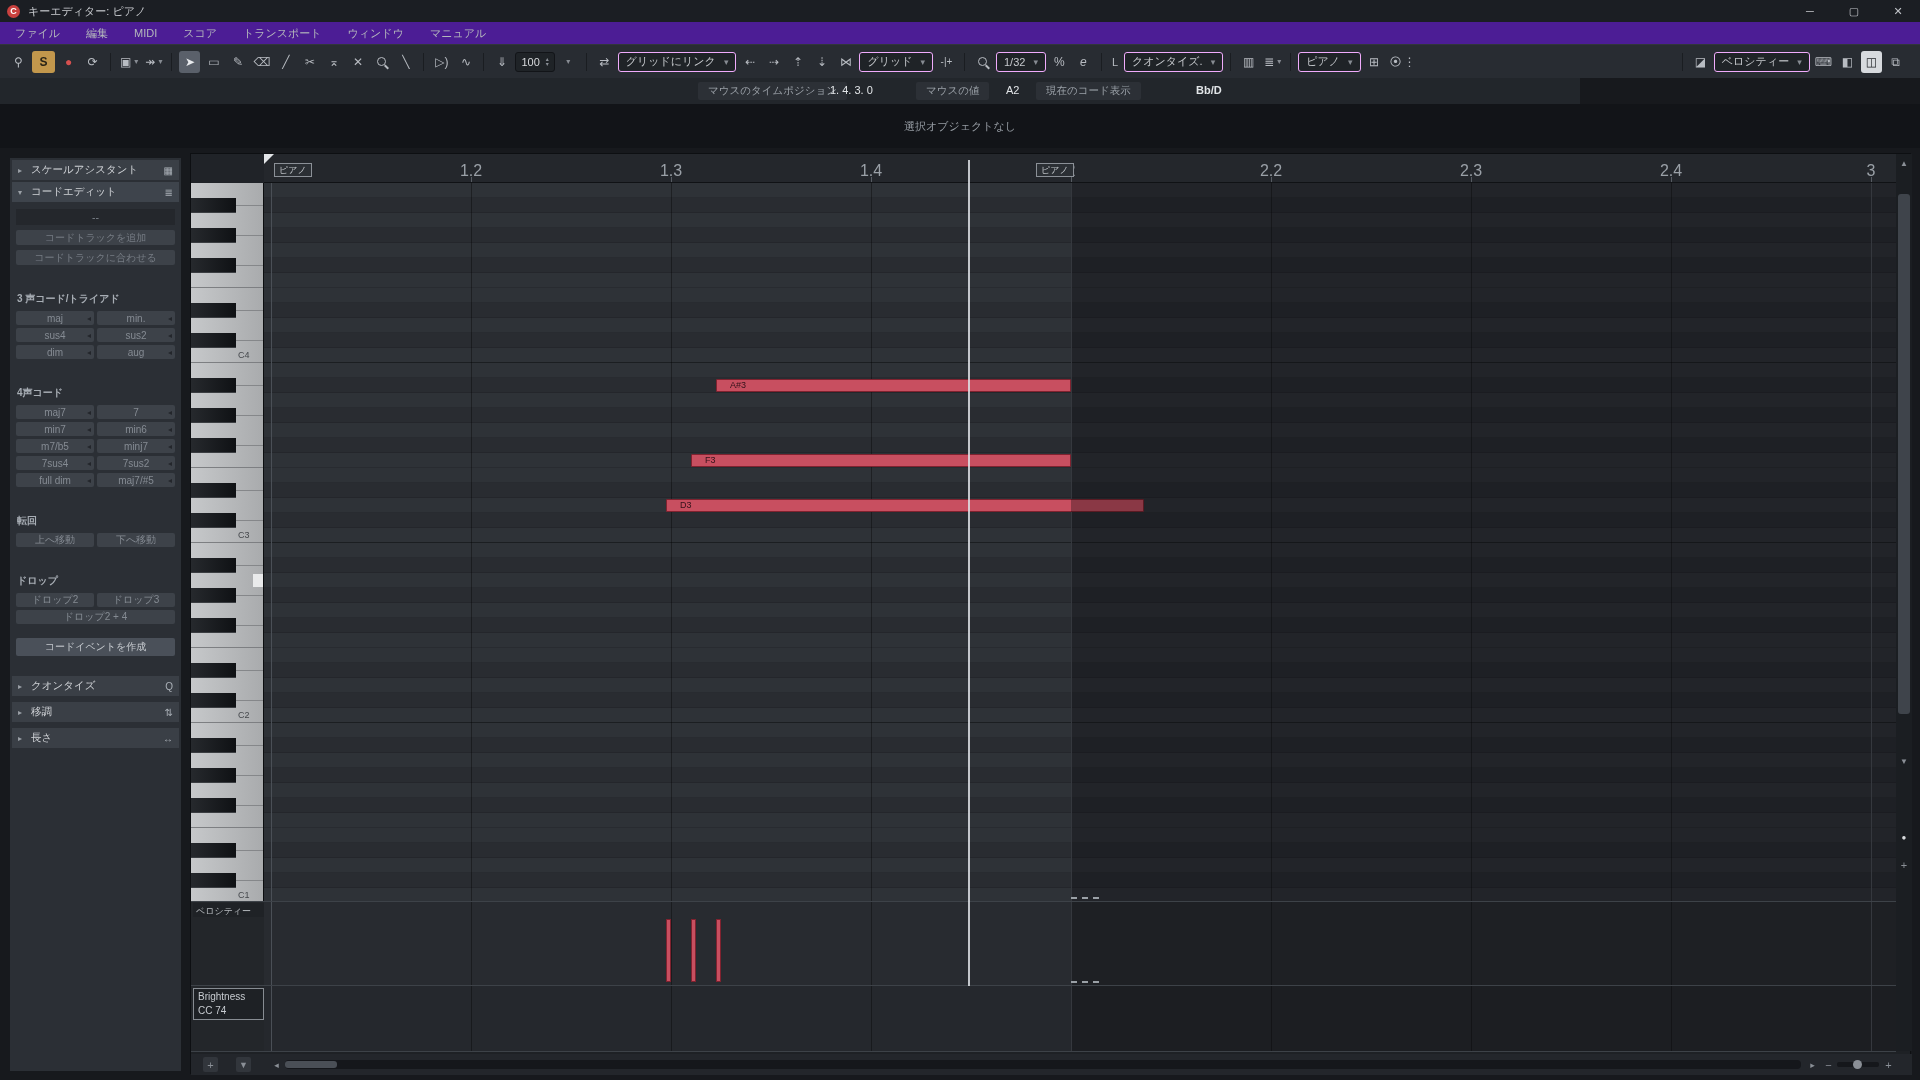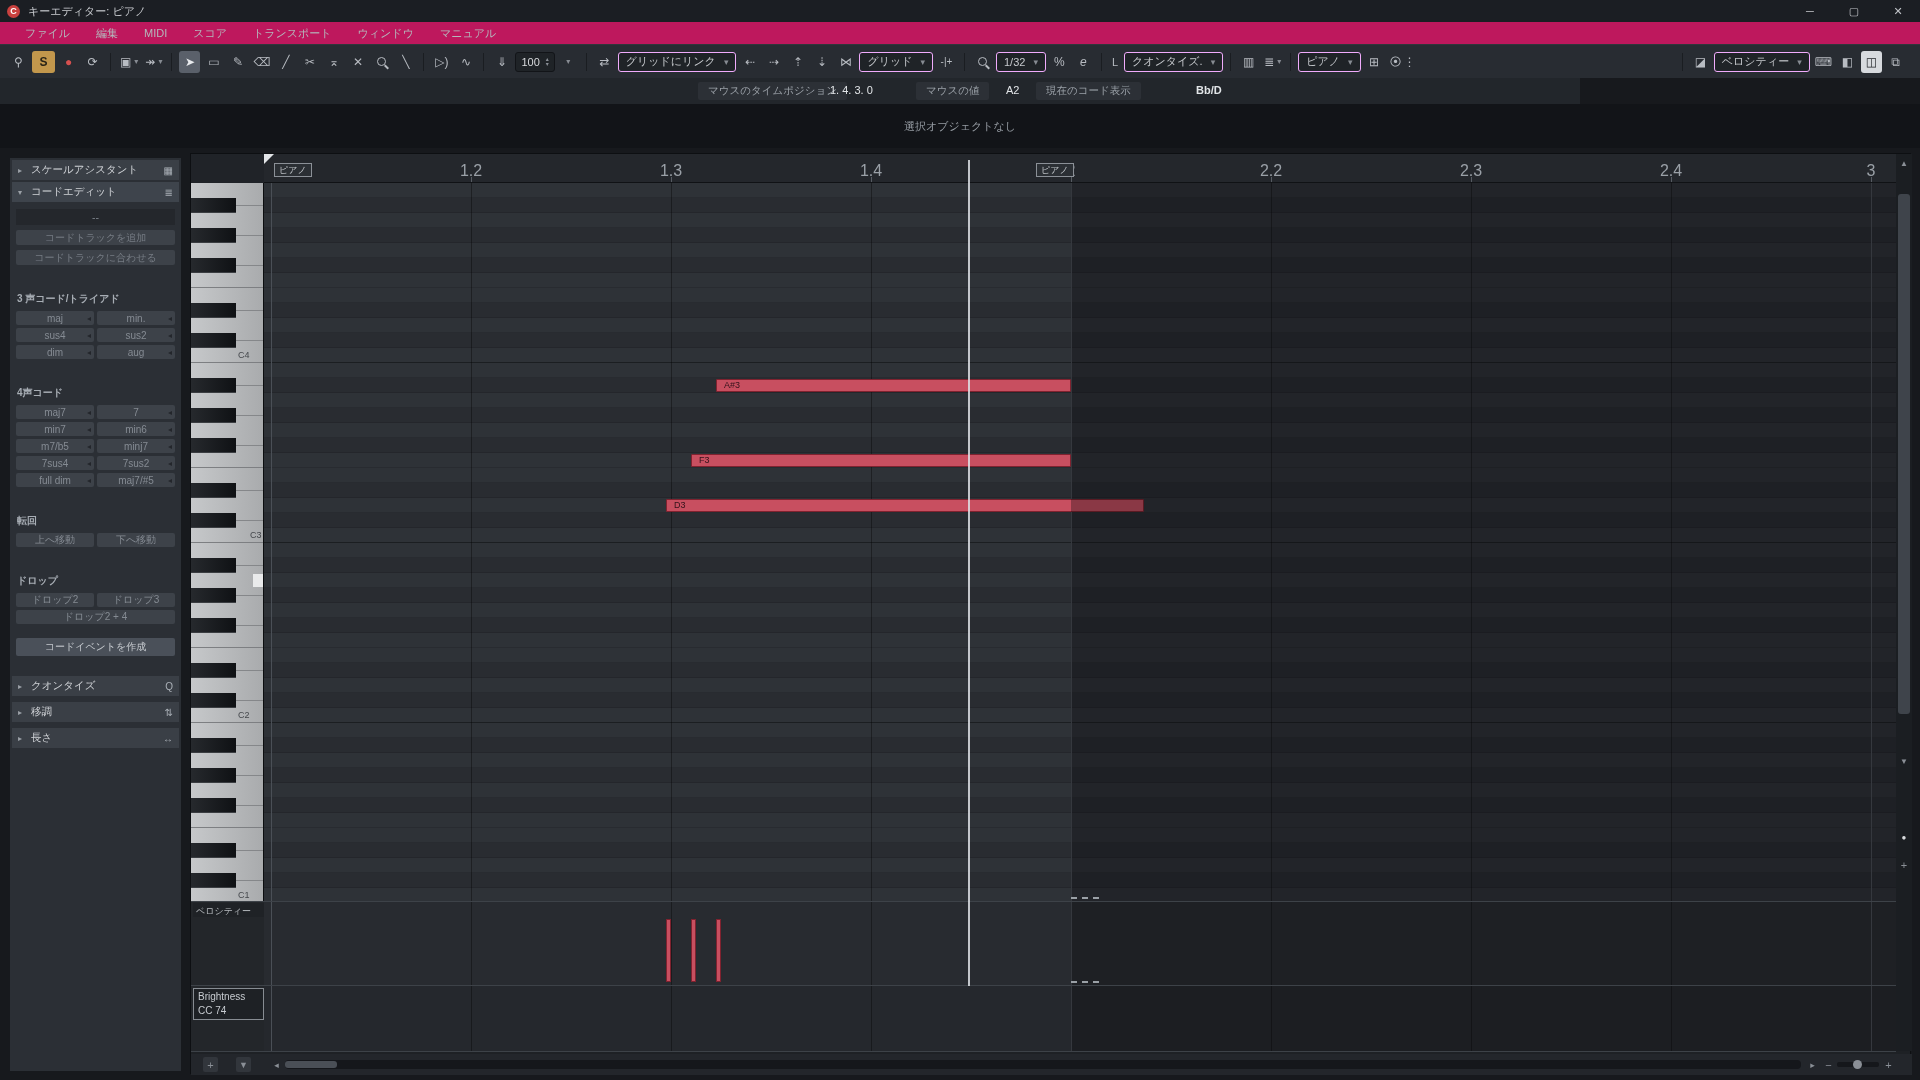--- a/index.html
+++ b/index.html
@@ -13,21 +13,21 @@
   #app-logo { width:13px; height:13px; margin-left:7px; border-radius:50%;
     background:#c9413f; color:#fff; font-size:9px; font-weight:bold;
     display:flex; align-items:center; justify-content:center; }
   #window-title { color:#c9ccd0; font-size:11px; margin-left:8px; }
   #win-controls { margin-left:auto; display:flex; }
   .win-btn { width:44px; height:22px; display:flex; align-items:center;
     justify-content:center; color:#c2c5c9; font-size:11px; }
 
   
   #menubar { position:absolute; left:0; top:22px; width:1920px; height:22px;
-    background:#be185d; display:flex; align-items:center; padding-left:12px; }
+    background:#4c1d95; display:flex; align-items:center; padding-left:2px; }
   .menu-item { color:#b4b8bc; font-size:11px; padding:0 13px; height:22px;
     display:flex; align-items:center; }
 
   
   #toolbar { position:absolute; left:0; top:44px; width:1920px; height:34px;
     background:#282c32; border-top:1px solid #31353b; display:flex;
     align-items:center; padding:0 8px; gap:3px; }
   .tb-btn { height:22px; min-width:21px; display:flex; align-items:center;
     justify-content:center; color:#b8bcc2; font-size:12px; border-radius:3px; padding:0 2px; }
   .tb-btn.active { background:#5a606a; color:#e9ebee; }
@@ -129,21 +129,21 @@
 
   #vlines { position:absolute; left:73px; top:29px; width:1632px; height:868px;
     overflow:hidden; pointer-events:none; }
   .beat-line { position:absolute; top:0; bottom:0; width:1px; background:rgba(0,0,0,0.35); }
   .bar-line { position:absolute; top:0; bottom:0; width:1px; background:#4a4f56; }
 
   #notes-layer { position:absolute; left:73px; top:29px; width:1632px; height:718px;
     pointer-events:none; }
   .note { position:absolute; height:13px; background:#c84f60; border:1px solid #80222f;
     border-radius:1px; font-size:9px; line-height:11px; color:#33121a;
-    padding-left:7px; overflow:hidden; pointer-events:auto; }
+    padding-left:13px; overflow:hidden; pointer-events:auto; }
   #vbars-layer { position:absolute; left:73px; top:747px; width:1632px; height:84px; }
   .vbar { position:absolute; width:5px; top:18px; bottom:3px; background:#c84f60;
     border:1px solid #80222f; }
 
   #dark-overlay { position:absolute; left:880px; top:29px; width:825px; height:868px;
     background:rgba(8,10,13,0.32); pointer-events:none; }
   .lane-sep { position:absolute; left:0; width:1705px; height:1px; background:#3d4248; }
   .part-dash { position:absolute; left:880px; width:28px; height:0;
     border-top:2px dashed #9aa0a6; }
   #playhead { position:absolute; left:777px; top:6px; height:826px; width:2px;
@@ -495,21 +495,21 @@
         <div class="black-key" style="top: 585px;"></div>
         <div class="key-line-partial" style="top: 592px;"></div>
         <div class="black-key" style="top: 615px;"></div>
         <div class="key-line-partial" style="top: 622px;"></div>
         <div class="key-line-full" style="top: 644px;"></div>
         <div class="black-key" style="top: 660px;"></div>
         <div class="key-line-partial" style="top: 667px;"></div>
         <div class="black-key" style="top: 690px;"></div>
         <div class="key-line-partial" style="top: 697px;"></div>
         <div class="kb-label" style="top: 167px;">C4</div>
-        <div class="kb-label" style="top: 347px; margin-left: 12px;">C3</div>
+        <div class="kb-label" style="top: 347px;">C3</div>
         <div class="kb-label" style="top: 527px;">C2</div>
         <div class="kb-label" style="top: 707px;">C1</div>
         <div id="kb-indicator" style="top: 391px;"></div>
       </div>
     <div id="grid-rows">
         <div class="g-row g-nat" style="top: 0px;"></div>
         <div class="g-row g-sharp" style="top: 15px;"></div>
         <div class="g-row g-nat" style="top: 30px;"></div>
         <div class="g-row g-sharp" style="top: 45px;"></div>
         <div class="g-row g-nat" style="top: 60px;"></div>

